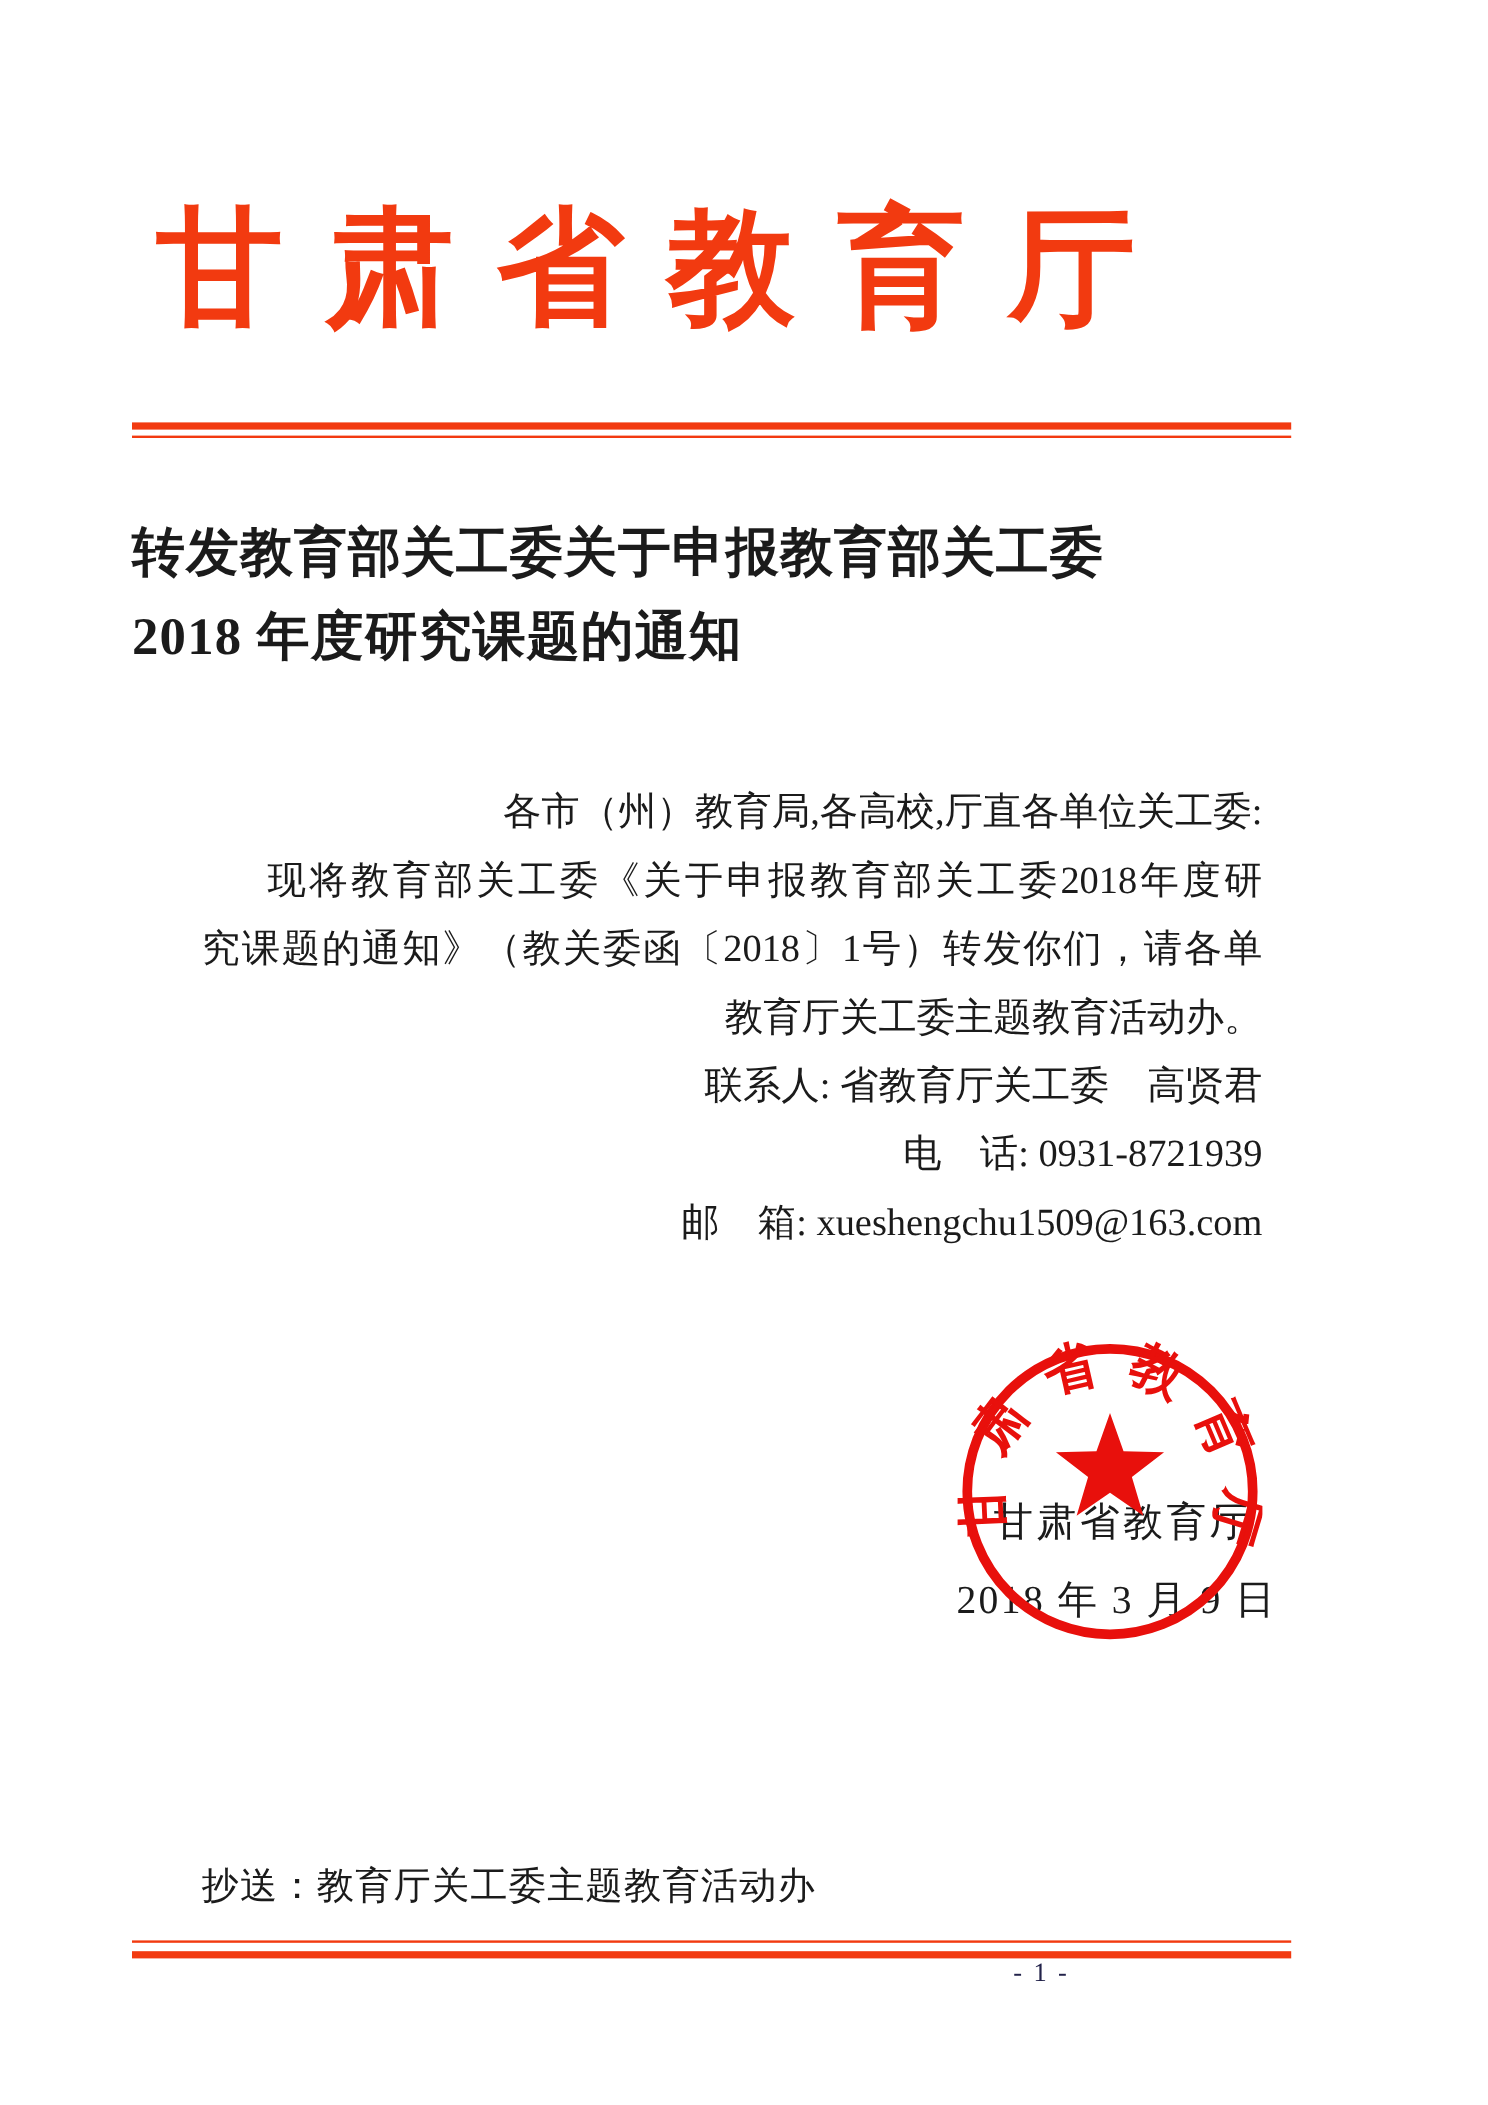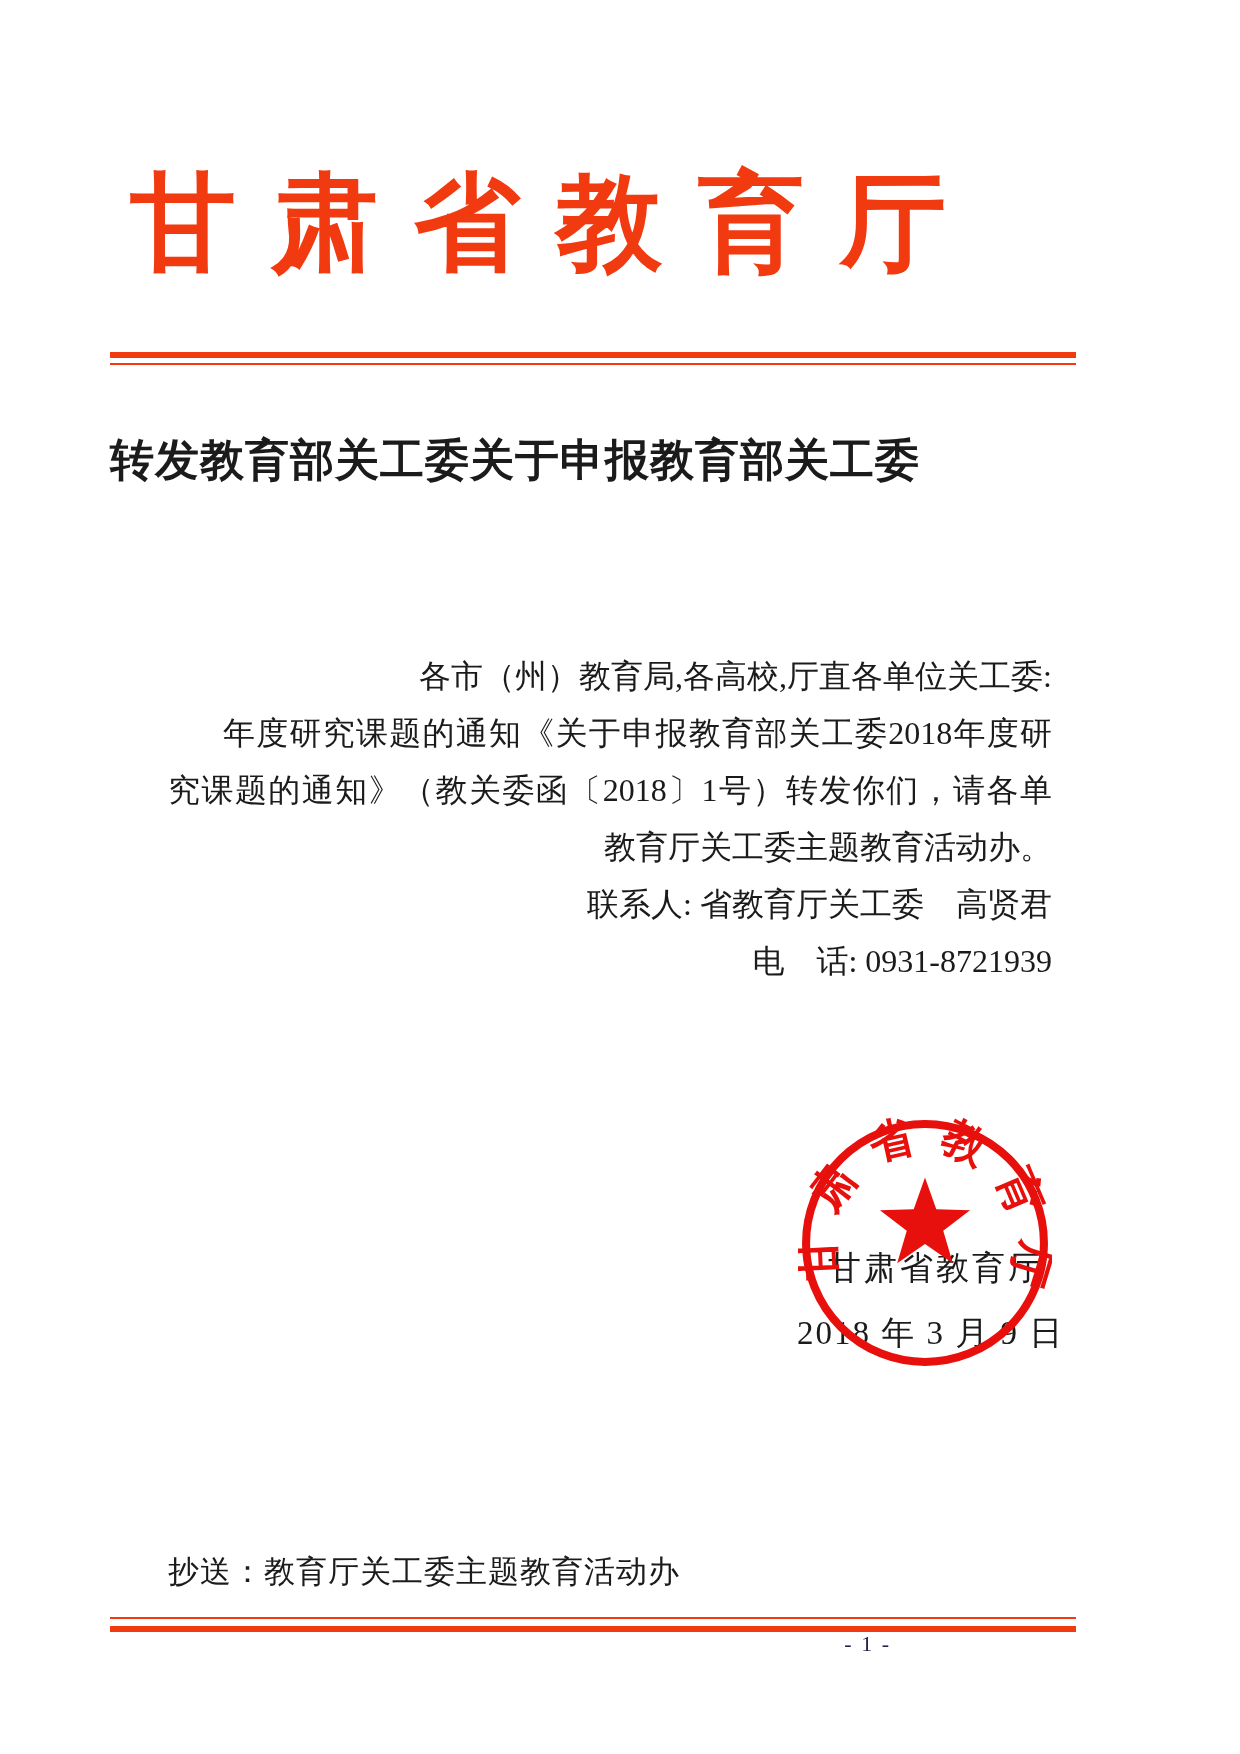--- a/index.html
+++ b/index.html
@@ -72,29 +72,31 @@
 <div class="page">
 
   <div class="masthead">甘肃省教育厅</div>
 
   <div class="rule rule-top-thick"></div>
   <div class="rule rule-top-thin"></div>
 
 
   <div class="title">
     <div>转发教育部关工委关于申报教育部关工委</div>
+    <div>2018 年度研究课题的通知</div>
   </div>
 
   <div class="body-block">
     <div class="line">各市（州）教育局,各高校,厅直各单位关工委:</div>
-    <div class="line just indent">年度研究课题的通知《关于申报教育部关工委2018年度研</div>
+    <div class="line just indent">现将教育部关工委《关于申报教育部关工委2018年度研</div>
     <div class="line just">究课题的通知》（教关委函〔2018〕1号）转发你们，请各单</div>
     <div class="line">教育厅关工委主题教育活动办。</div>
     <div class="line indent">联系人: 省教育厅关工委　高贤君</div>
     <div class="line indent">电　话: 0931-8721939</div>
+    <div class="line indent">邮　箱: xueshengchu1509@163.com</div>
   </div>
 
   <div class="sig-org">甘肃省教育厅</div>
   <div class="sig-date">2018 年 3 月 9 日</div>
 
   <svg class="seal" viewBox="0 0 252 252" xmlns="http://www.w3.org/2000/svg">
     <circle cx="126" cy="126" r="118" fill="none" stroke="#e8100c" stroke-width="8"></circle>
     <polygon fill="#e8100c" points="126,61 137.2,92.6 170.7,93.5 144.1,113.9 153.6,146 126,127 98.4,146 107.9,113.9 81.3,93.5 114.8,92.6"></polygon>
     <defs>
       <path id="sealTextArc" d="M 46.3 172 A 92 92 0 1 1 205.7 172" fill="none"></path>

